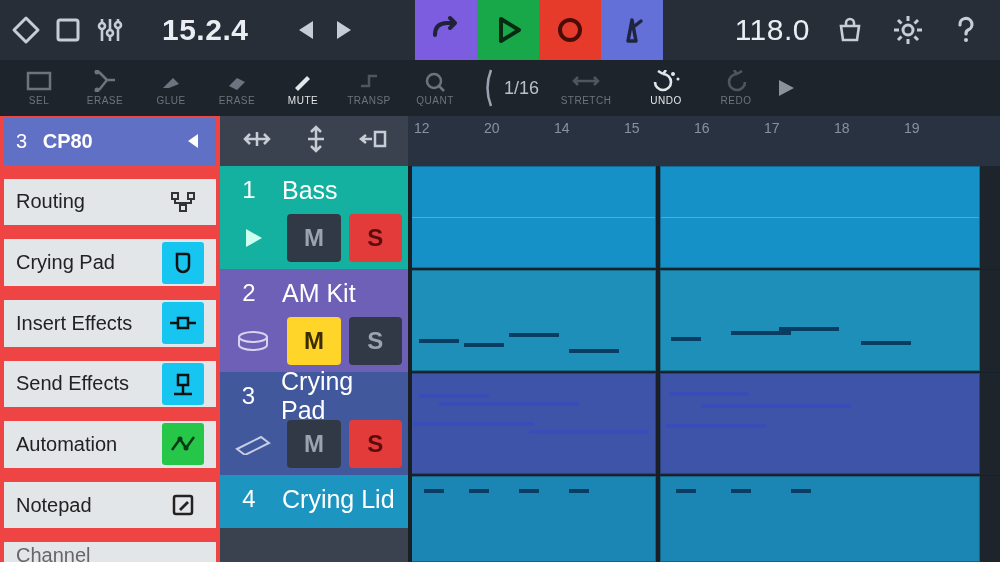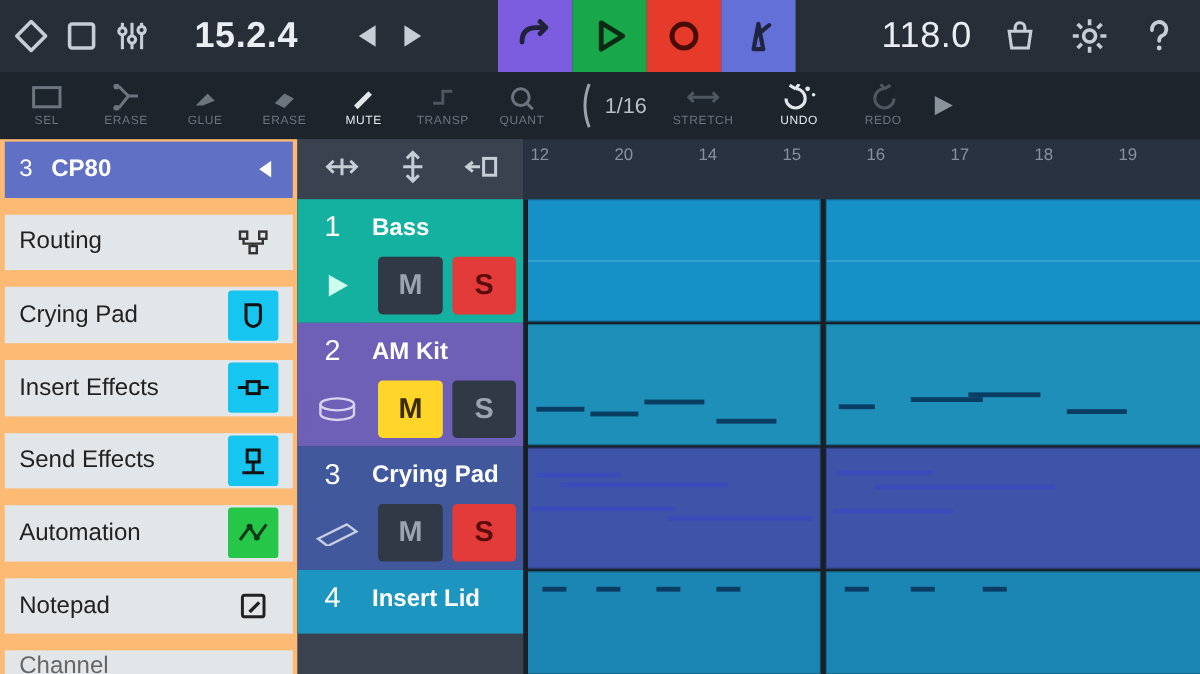--- a/index.html
+++ b/index.html
@@ -27,36 +27,36 @@
   .tool .lbl { font-weight: 500; }
   .snap { display: flex; align-items: center; color: #b9c0c8; font-size: 18px; width: 85px; justify-content: center; font-weight: 300;}
   .snap svg { flex: 0 0 auto; margin-right:4px;}
   .tool-spacer { width: 10px; }
   .tool-playhead { width: 34px; display:flex; align-items:center; justify-content:center; }
 
   
   .work { display: flex; height: calc(562px - 60px - 56px); background: #1e242c; }
 
   
-  .left-col { width: 248px; display: flex; flex-direction: column; gap: 14px; background: #fdba74; padding: 2px 4px 0 4px; }
+  .left-col { width: 220px; display: flex; flex-direction: column; gap: 14px; background: #ef4444; padding: 2px 4px 0 4px; }
   .lrow { height: 53px; background: #e3e6e9; color: #222; display: flex; align-items: center; padding: 0 12px; font-size: 20px; justify-content: space-between; }
   .lrow .licon { width: 42px; height: 42px; display: flex; align-items: center; justify-content: center; border-radius: 3px; }
   .lrow.header { background: #6070c4; color: #fff; }
   .lrow.header .num { font-weight: 400; margin-right: 10px; }
   .lic-cyan { background: #17c6f0; }
   .lic-green { background: #26c648; }
 
   
   .trk-ctrl { width: 188px; display: flex; flex-direction: column; background: #3a4250; }
   .trk-ctrl-top { height: 50px; background: #3a4250; display: flex; align-items: center; justify-content: space-around; padding: 0 4px; }
 
   .track { display: flex; flex-direction:column; height: 103px; padding:2px 6px 3px 6px;}
   .track-toprow {display:flex; align-items:center; height:44px; gap:10px;}
   .tnum { width: 46px; height: 44px; display:flex; align-items:center; justify-content:center; font-size: 24px; color:#fff;}
-  .tname { color:#fff; font-size:20px; font-weight:700;}
+  .tname { color:#fff; font-size:25px; font-weight:400;}
   .track-btnrow { display:flex; align-items:center; gap:8px; height:52px;}
   .tsq { width:54px; height:48px; border-radius:4px; display:flex; align-items:center; justify-content:center; font-size:24px; font-weight:700;}
   .t-play {}
   .t-mute-off { background:#323946; color:#9aa3af;}
   .t-mute-on { background:#ffd52a; color:#3b2c00;}
   .t-solo-off { background:#323946; color:#9aa3af;}
   .t-solo-on { background:#e33a3a; color:#5a0c0c;}
   .trk-1 { background:#14b1a0;}
   .trk-1 .tnum{background:#14b1a0;}
   .trk-1 .t-play{background:#14b1a0;}
@@ -393,21 +393,21 @@
             </svg>
           </div>
         <div class="tsq t-mute-off">M</div>
         <div class="tsq t-solo-on">S</div>
       </div>
     </div>
 
     <div class="track trk-4">
       <div class="track-toprow">
         <div class="tnum">4</div>
-        <div class="tname">Insert Lid</div>
+        <div class="tname">Crying Lid</div>
       </div>
     </div>
   </div>
 
   <div class="arrange">
     <div class="ruler">
       <span class="mark" style="left:6px">12</span>
       <span class="mark" style="left:76px">20</span>
       <span class="mark" style="left:146px">14</span>
       <span class="mark" style="left:216px">15</span>

